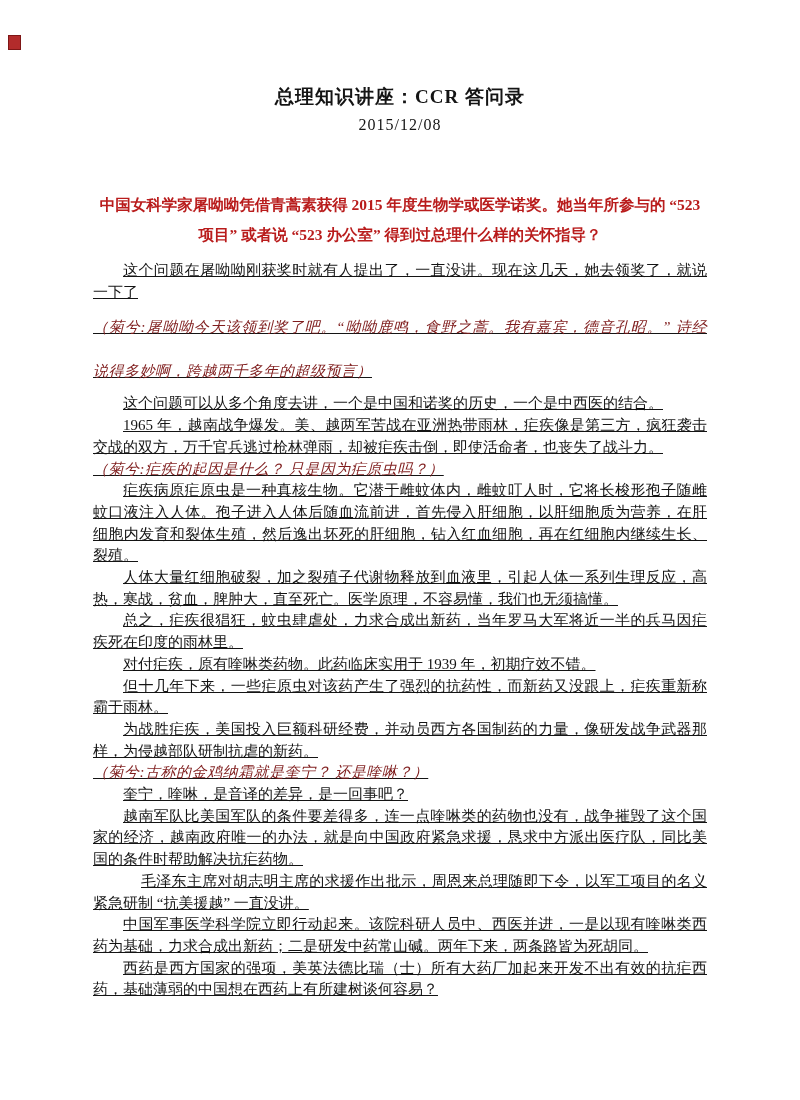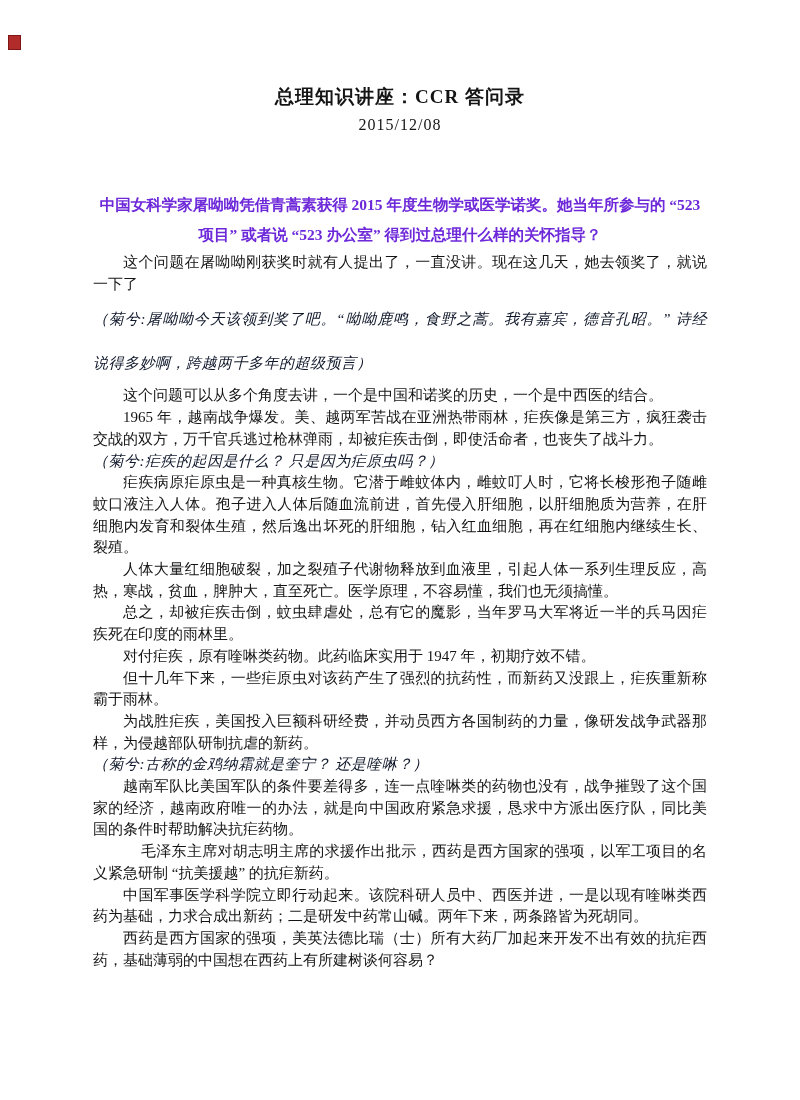--- a/index.html
+++ b/index.html
@@ -26,35 +26,35 @@
     line-height:22px;
     margin-top:4px;
     letter-spacing:1px;
   }
   .question-heading{
     margin-top:54px;
     text-align:center;
     font-size:15.5px;
     font-weight:bold;
     line-height:30px;
-    color:#6d28d9;
+    color:#b91c1c;
   }
-  .body-text{margin-top:2px;}
+  .body-text{margin-top:10px;text-decoration:underline;}
   p{margin:0;padding:0;}
   .para{
     font-size:15px;
     line-height:21.7px;
     text-indent:2em;
     text-align:justify;
   }
   .para.indent3{text-indent:3.2em;}
   .note{
     font-size:15px;
     line-height:21.7px;
-    color:#0f172a;
+    color:#7f1d1d;
     font-style:italic;
     font-family:"Liberation Serif","DejaVu Serif",serif;
     text-indent:0;
     text-align:justify;
     letter-spacing:0.5px;
   }
   .note.spaced{
     line-height:44px;
     margin-top:2px;
     margin-bottom:0;
@@ -82,24 +82,25 @@
   <div class="question-heading">中国女科学家屠呦呦凭借青蒿素获得 2015 年度生物学或医学诺奖。她当年所参与的 “523 项目” 或者说 “523 办公室” 得到过总理什么样的关怀指导？</div>
 
   <div class="body-text">
     <p class="para">这个问题在屠呦呦刚获奖时就有人提出了，一直没讲。现在这几天，她去领奖了，就说一下了</p>
     <p class="note spaced">（菊兮:屠呦呦今天该领到奖了吧。“呦呦鹿鸣，食野之蒿。我有嘉宾，德音孔昭。” 诗经说得多妙啊，跨越两千多年的超级预言）</p>
     <p class="para">这个问题可以从多个角度去讲，一个是中国和诺奖的历史，一个是中西医的结合。</p>
     <p class="para">1965 年，越南战争爆发。美、越两军苦战在亚洲热带雨林，疟疾像是第三方，疯狂袭击交战的双方，万千官兵逃过枪林弹雨，却被疟疾击倒，即使活命者，也丧失了战斗力。</p>
     <p class="note">（菊兮:疟疾的起因是什么？ 只是因为疟原虫吗？）</p>
     <p class="para">疟疾病原疟原虫是一种真核生物。它潜于雌蚊体内，雌蚊叮人时，它将长梭形孢子随雌蚊口液注入人体。孢子进入人体后随血流前进，首先侵入肝细胞，以肝细胞质为营养，在肝细胞内发育和裂体生殖，然后逸出坏死的肝细胞，钻入红血细胞，再在红细胞内继续生长、裂殖。</p>
     <p class="para">人体大量红细胞破裂，加之裂殖子代谢物释放到血液里，引起人体一系列生理反应，高热，寒战，贫血，脾肿大，直至死亡。医学原理，不容易懂，我们也无须搞懂。</p>
-    <p class="para">总之，却被疟疾击倒，蚊虫肆虐处，总有它的魔影，当年罗马大军将近一半的兵马因疟疾死在印度的雨林里。</p>
-    <p class="para">对付疟疾，原有喹啉类药物。此药临床实用于 1947 年，初期疗效不错。</p>
+    <p class="para">总之，疟疾很猖狂，蚊虫肆虐处，力求合成出新药，当年罗马大军将近一半的兵马因疟疾死在印度的雨林里。</p>
+    <p class="para">对付疟疾，原有喹啉类药物。此药临床实用于 1939 年，初期疗效不错。</p>
     <p class="para">但十几年下来，一些疟原虫对该药产生了强烈的抗药性，而新药又没跟上，疟疾重新称霸于雨林。</p>
     <p class="para">为战胜疟疾，美国投入巨额科研经费，并动员西方各国制药的力量，像研发战争武器那样，为侵越部队研制抗虐的新药。</p>
     <p class="note">（菊兮:古称的金鸡纳霜就是奎宁？ 还是喹啉？）</p>
+    <p class="para">奎宁，喹啉，是音译的差异，是一回事吧？</p>
     <p class="para">越南军队比美国军队的条件要差得多，连一点喹啉类的药物也没有，战争摧毁了这个国家的经济，越南政府唯一的办法，就是向中国政府紧急求援，恳求中方派出医疗队，同比美国的条件时帮助解决抗疟药物。</p>
-    <p class="para indent3">毛泽东主席对胡志明主席的求援作出批示，西药是西方国家的强项，以军工项目的名义紧急研制 “抗美援越” 的抗疟新药。</p>
+    <p class="para indent3">毛泽东主席对胡志明主席的求援作出批示，周恩来总理随即下令，以军工项目的名义紧急研制 “抗美援越” 一直没讲。</p>
     <p class="para">中国军事医学科学院立即行动起来。该院科研人员中、西医并进，一是以现有喹啉类西药为基础，力求合成出新药；二是研发中药常山碱。两年下来，两条路皆为死胡同。</p>
     <p class="para">西药是西方国家的强项，美英法德比瑞（士）所有大药厂加起来开发不出有效的抗疟西药，基础薄弱的中国想在西药上有所建树谈何容易？</p>
   </div>
 
 </div>
 
 </body></html>

